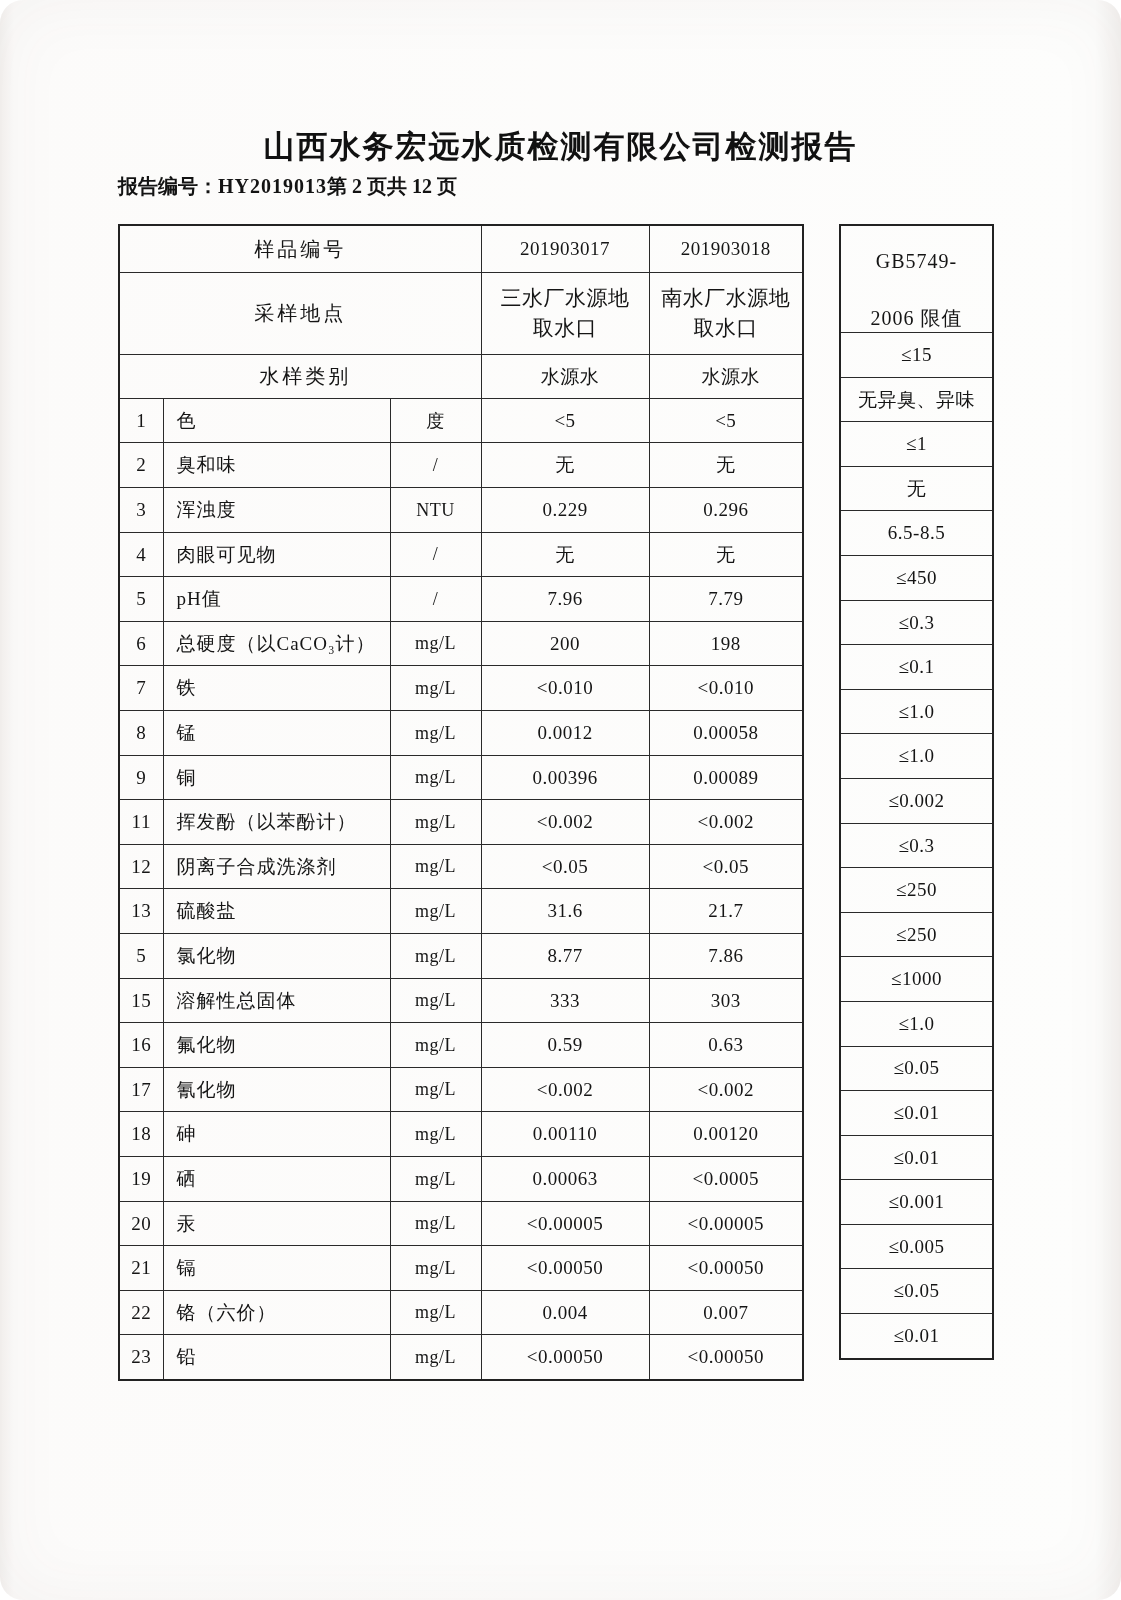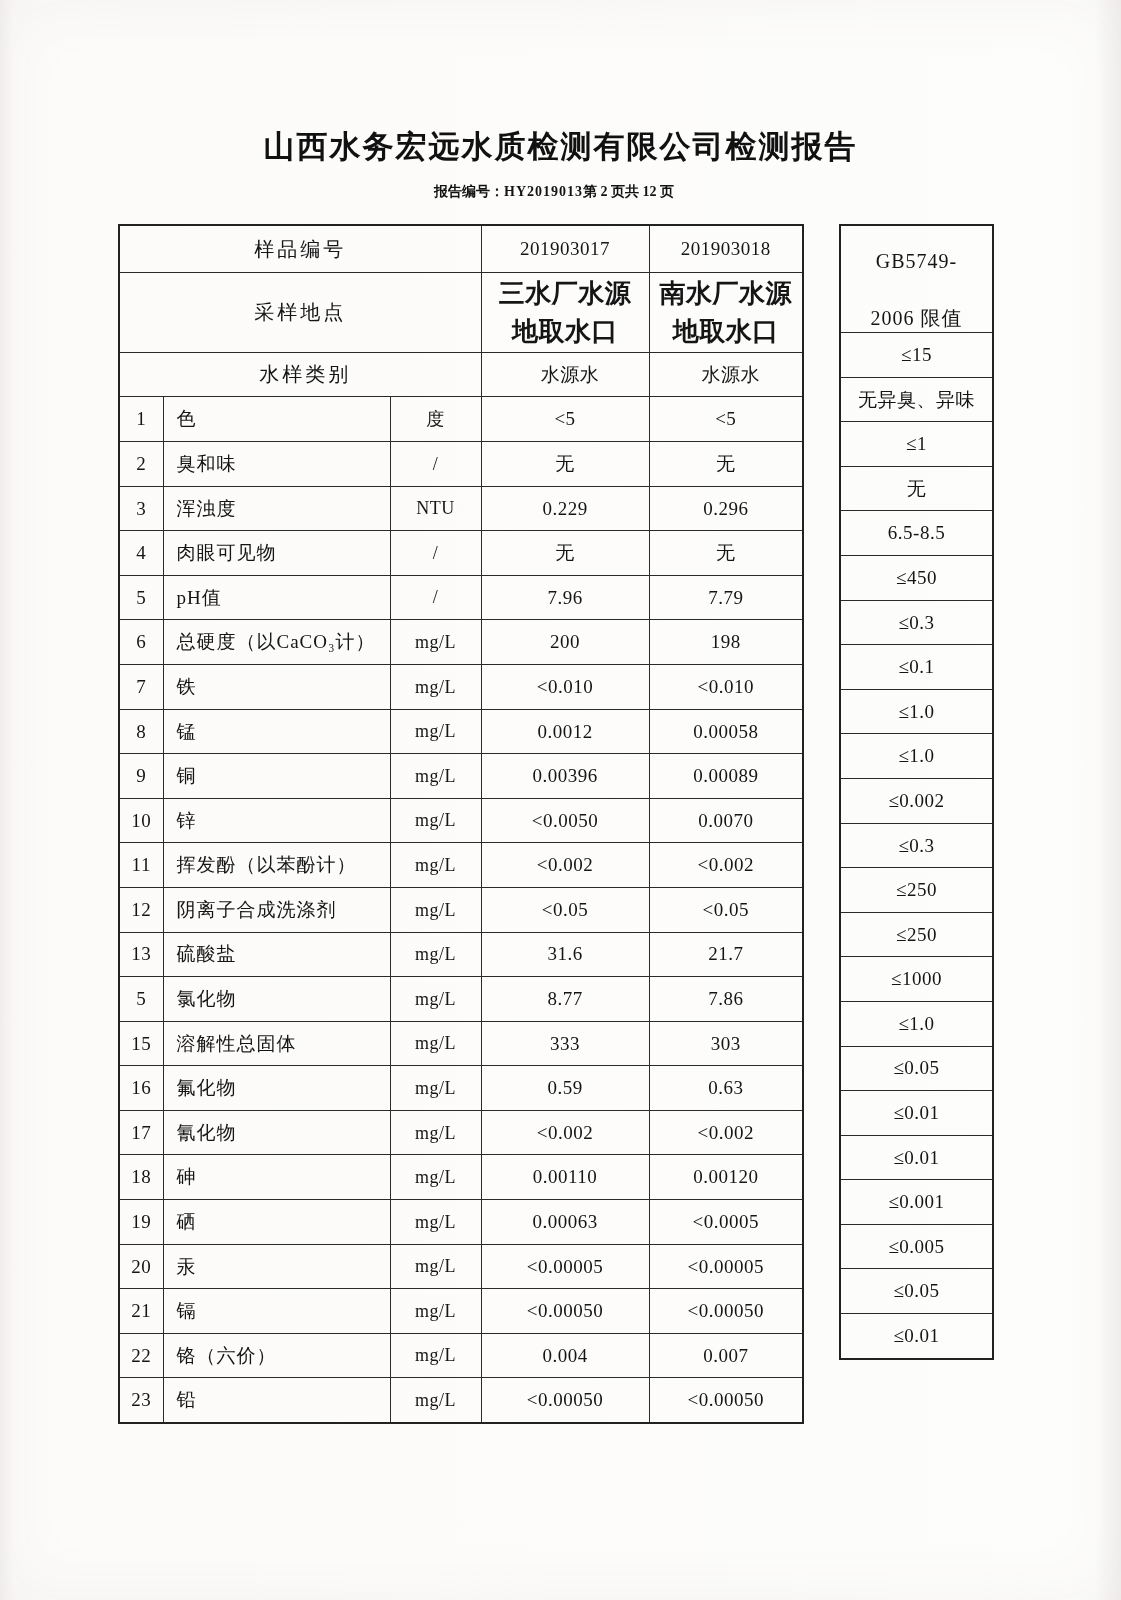--- a/index.html
+++ b/index.html
@@ -6,52 +6,53 @@
   body{
     width:1121px;height:1600px;
     background:#ffffff;
     font-family:"Liberation Serif","DejaVu Serif",serif;
     color:#161616;
   }
   .page{
     position:relative;width:1121px;height:1600px;overflow:hidden;
     background:linear-gradient(90deg,#f4f2f0 0px,#fcfbfa 14px,#fdfdfc 1095px,#f3f1ef 1121px);
     box-shadow:inset 0 0 70px rgba(90,80,70,0.05);
+    border-radius:23px;
   }
   .title{
     position:absolute;top:126px;left:0;right:0;margin:0;
     text-align:center;
     font-family:"Liberation Sans","DejaVu Sans",sans-serif;
     font-size:31px;font-weight:bold;letter-spacing:2px;color:#111;
   }
   .meta{
-    position:absolute;top:183px;left:118px;width:872px;
-    display:flex;justify-content:center;align-items:baseline;
-    font-size:14px;font-weight:bold;color:#131313;
+    position:absolute;top:173px;left:118px;width:872px;
+    display:flex;justify-content:flex-start;align-items:baseline;
+    font-size:20px;font-weight:bold;color:#131313;
   }
   .meta .num{font-family:"Liberation Serif",serif;letter-spacing:1px;}
   .table-wrap{
     position:absolute;top:224px;left:118px;width:960px;
     display:flex;align-items:flex-start;
   }
   table{border-collapse:collapse;table-layout:fixed;background:transparent;}
   .main-table{width:684px;border:2.6px solid #222;}
   .gb-table{width:153px;border:2.6px solid #222;}
   td{
     border:1.6px solid #2a2a2a;
     text-align:center;vertical-align:middle;
     font-size:19px;padding:0 2px;line-height:1.35;
     color:#151515;letter-spacing:0.5px;
   }
   .hrow-a td{height:46px;}
   .hrow-b td{height:60px;}
   .hrow-c td{height:43px;padding-left:12px;}
   .drow td{height:43.6px;}
   .hlabel{font-size:20px;letter-spacing:3px;}
-  .loc{font-size:26px;line-height:1.45;padding:2px 10px;font-weight:bold;}
+  .loc{font-size:21px;line-height:1.45;padding:10px 10px;}
   .no-cell{font-size:19px;}
   .param-cell{text-align:left;padding-left:13px;letter-spacing:1px;}
   .unit-cell{font-size:18px;}
   .gb-head{font-size:20px;letter-spacing:1px;}
   .gb-head .l1{margin-bottom:30px;margin-top:22px;}
   .spacer{width:35px;align-self:stretch;}
 </style>
 </head>
 <body>
 
@@ -149,27 +150,20 @@
             <td>0.00058</td>
           </tr>
           <tr class="drow">
             <td class="no-cell">9</td>
             <td class="param-cell">铜</td>
             <td class="unit-cell">mg/L</td>
             <td>0.00396</td>
             <td>0.00089</td>
           </tr>
           <tr class="drow">
-            <td class="no-cell">10</td>
-            <td class="param-cell">锌</td>
-            <td class="unit-cell">mg/L</td>
-            <td>&lt;0.0050</td>
-            <td>0.0070</td>
-          </tr>
-          <tr class="drow">
             <td class="no-cell">11</td>
             <td class="param-cell">挥发酚（以苯酚计）</td>
             <td class="unit-cell">mg/L</td>
             <td>&lt;0.002</td>
             <td>&lt;0.002</td>
           </tr>
           <tr class="drow">
             <td class="no-cell">12</td>
             <td class="param-cell">阴离子合成洗涤剂</td>
             <td class="unit-cell">mg/L</td>

